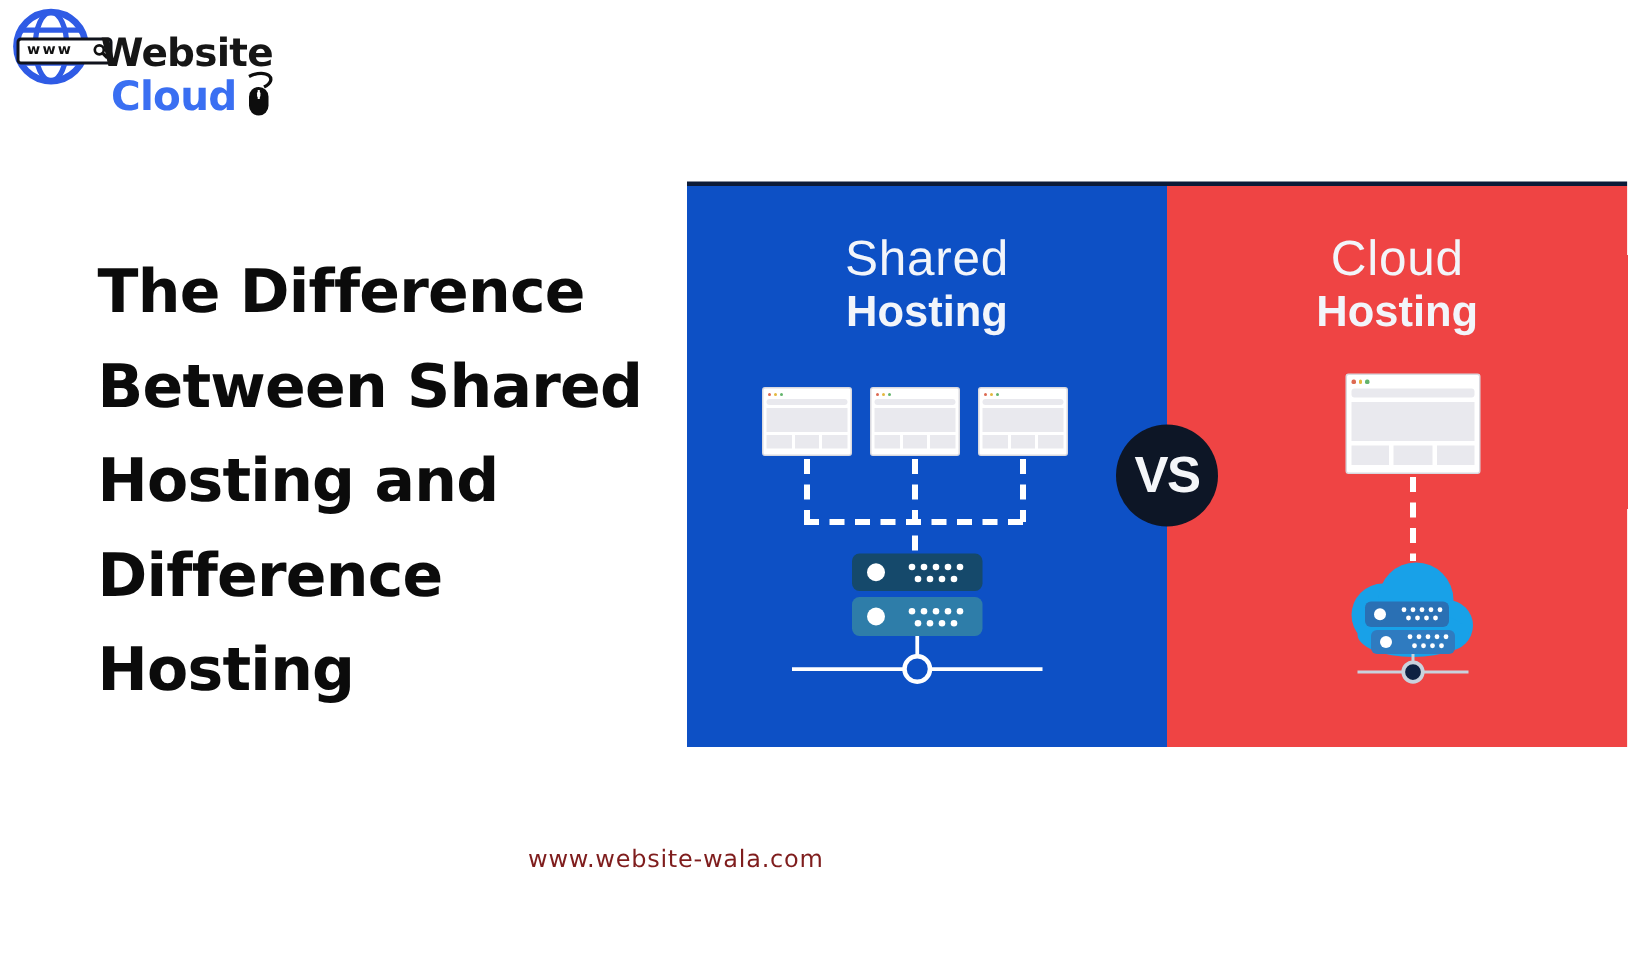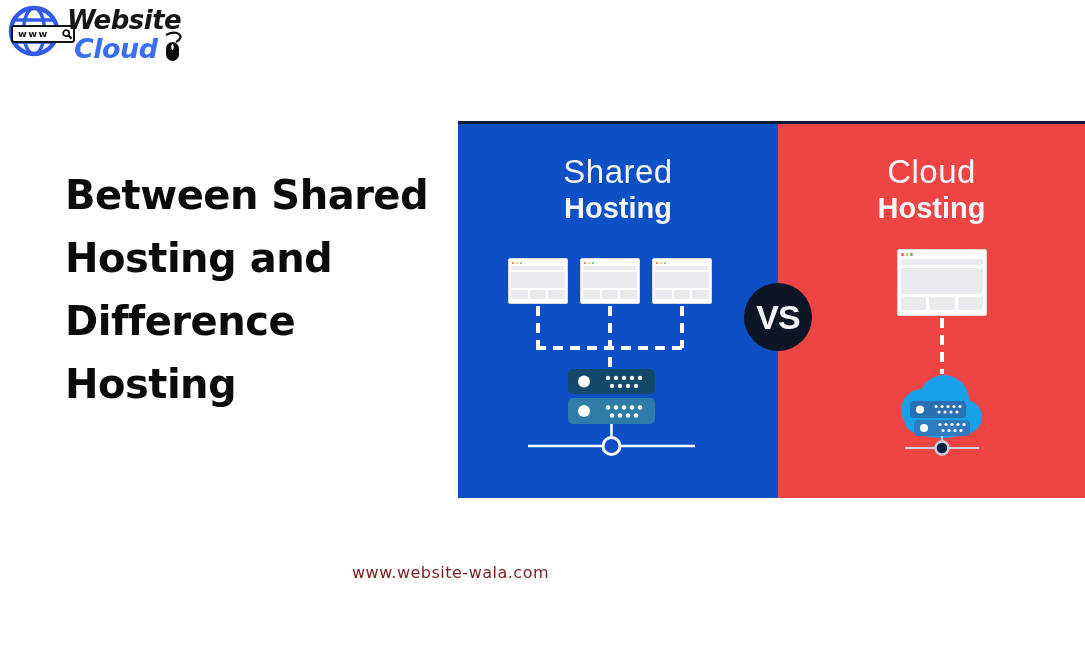--- a/index.html
+++ b/index.html
@@ -6,21 +6,21 @@
   .page{position:relative;width:1085px;height:645px;background:#ffffff;overflow:hidden;
         font-family:"DejaVu Sans", sans-serif;}
 
   
   .logo{position:absolute;left:5px;top:3px;width:170px;height:60px;}
   .globe{position:absolute;left:0;top:0;}
   .searchbar{position:absolute;left:6px;top:22px;width:60px;height:14px;background:#ffffff;
              border:2.5px solid #10131c;border-radius:3px;display:flex;align-items:center;}
   .searchbar .www{font-size:9.5px;font-weight:bold;letter-spacing:1.5px;color:#111;
                   padding-left:5px;flex:1;line-height:1;}
-  .brandtext{position:absolute;left:62px;top:4px;line-height:1;font-style:italic;}
+  .brandtext{position:absolute;left:62px;top:20px;line-height:1;}
   .brand1{font-size:26px;font-weight:bold;color:#161616;letter-spacing:-0.5px;}
   .brand2row{display:flex;align-items:flex-start;margin-top:2px;margin-left:7px;}
   .brand2{font-size:27px;font-weight:bold;color:#3a6ff2;letter-spacing:-0.5px;}
   .mouse{margin-left:2px;margin-top:-4px;}
 
   
   .headline{position:absolute;left:65px;top:164px;margin:0;font-size:40px;line-height:63px;
             font-weight:bold;color:#0b0b0b;letter-spacing:-0.5px;font-family:"DejaVu Sans",sans-serif;}
   .headline span{display:block;}
 
@@ -102,20 +102,21 @@
           <path d="M6 4 C 18 -2, 26 6, 16 11" fill="none" stroke="#0d0d0d" stroke-width="2.2"></path>
           <rect x="6" y="11" width="13" height="19" rx="6.5" fill="#0d0d0d"></rect>
           <line x1="12.5" y1="13" x2="12.5" y2="19" stroke="#ffffff" stroke-width="1.4"></line>
           <rect x="11.4" y="14" width="2.2" height="4" rx="1.1" fill="#ffffff"></rect>
         </svg>
       </div>
     </div>
   </div>
 
   <h1 class="headline">
+    <span>The Difference</span>
     <span>Between Shared</span>
     <span>Hosting and</span>
     <span>Difference</span>
     <span>Hosting</span>
   </h1>
 
   <div class="compare">
     <div class="topstrip"></div>
     <div class="panels">
 

